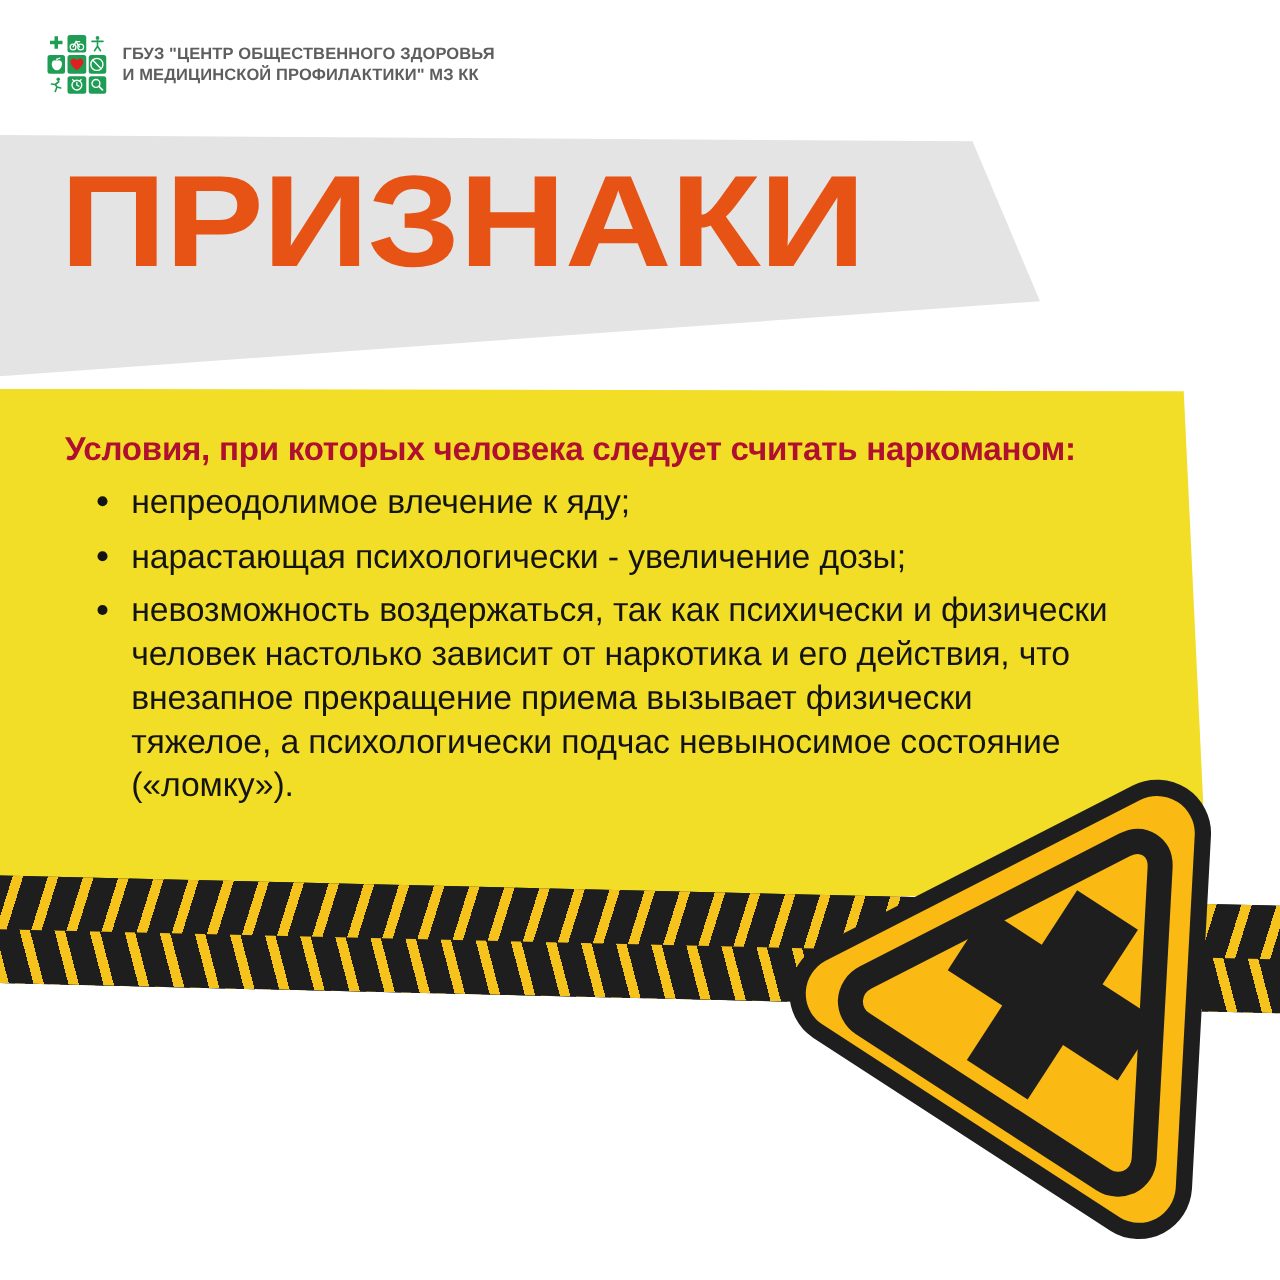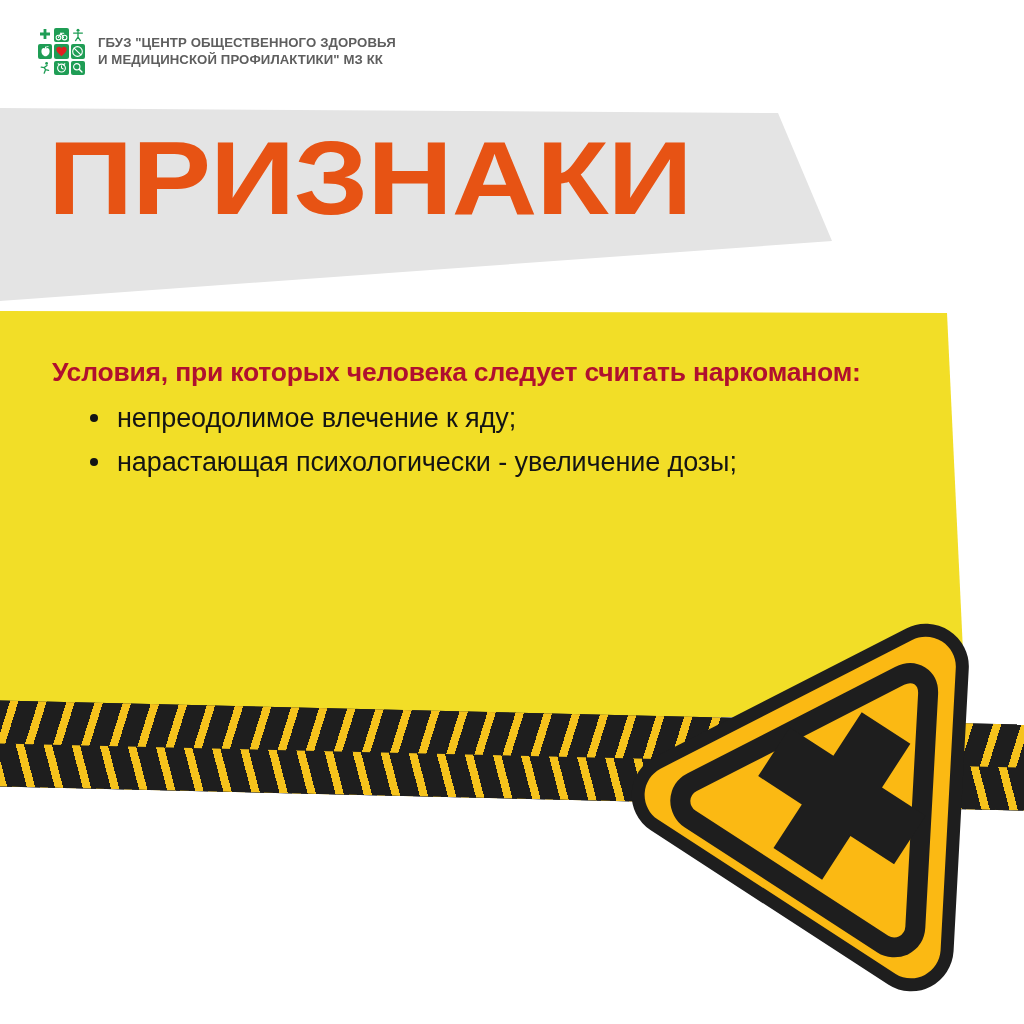--- a/index.html
+++ b/index.html
@@ -97,26 +97,26 @@
     position: absolute;
     left: 52px;
     top: 340px;
     width: 840px;
   }
   .lead {
     font-size: 26.5px;
     line-height: 1.2;
     font-weight: bold;
     color: #B0102F;
-    margin: 17px 0 8px 0;
+    margin: 4px 0 8px 0;
     letter-spacing: -0.2px;
   }
   ul.bullets {
     list-style: none;
-    margin: 12px;
+    margin: 0;
     padding: 0;
   }
   ul.bullets > li {
     position: relative;
     padding-left: 53px;
     margin-bottom: 9px;
     font-size: 27px;
     line-height: 1.29;
     color: #141414;
     letter-spacing: -0.1px;
@@ -256,20 +256,21 @@
   <div class="title-banner"></div>
   <div class="title-text">ПРИЗНАКИ</div>
 
   <div class="yellow-panel"></div>
 
   <div class="content">
     <p class="lead">Условия, при которых человека следует считать наркоманом:</p>
     <ul class="bullets">
       <li>непреодолимое влечение к яду;</li>
       <li>нарастающая психологически - увеличение дозы;</li>
+      <li>невозможность воздержаться, так как психически и физически человек настолько зависит от наркотика и его действия, что внезапное прекращение приема вызывает физически тяжелое, а психологически подчас невыносимое состояние («ломку»).</li>
     </ul>
   </div>
 
   <div class="hazard-band">
     <div class="chev-layer"></div>
   </div>
 
   <div class="warning-sign">
     <svg viewBox="0 0 370 370" aria-hidden="true">
       <path d="M185 14

